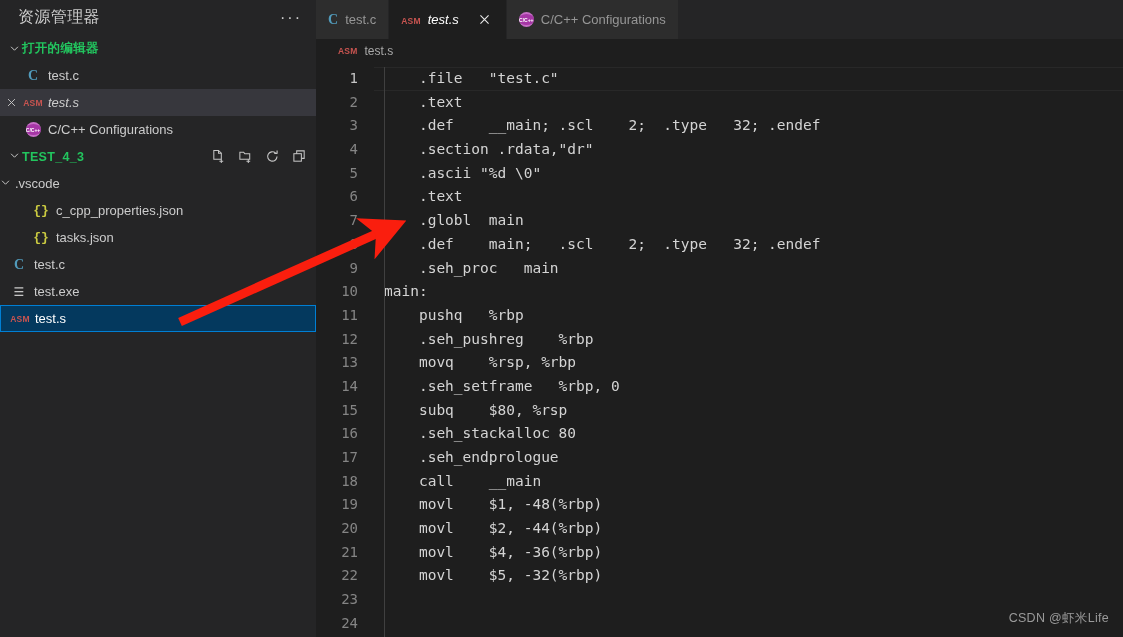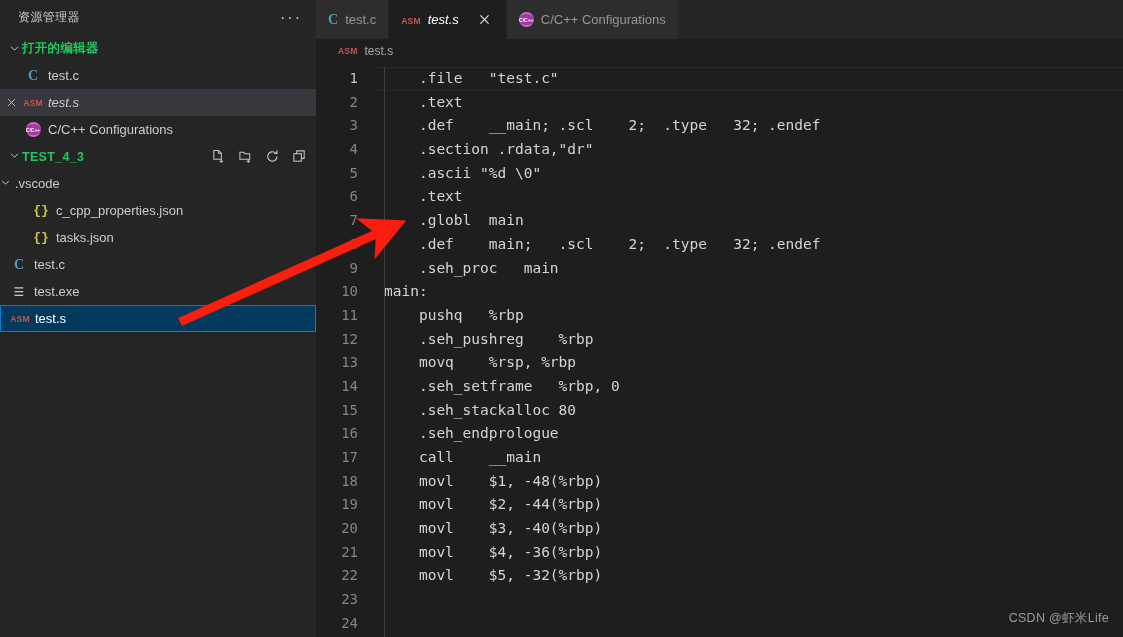--- a/index.html
+++ b/index.html
@@ -15,21 +15,21 @@
   #sidebar {
     width:316px; height:637px; background:#252526;
     display:flex; flex-direction:column; flex:0 0 316px;
     position:relative;
   }
   #sidebar-title-row {
     height:35px; display:flex; align-items:center;
     padding:0 12px 0 18px; justify-content:space-between;
   }
   #sidebar-title {
-    font-size:12px; color:#cccccc; letter-spacing:.4px;
+    font-size:16px; color:#cccccc; letter-spacing:.4px;
   }
   #sidebar-more {
     color:#cccccc; font-size:16px; line-height:8px;
     letter-spacing:2px; cursor:pointer; padding:4px 2px;
   }
 
   .section-header {
     height:27px; display:flex; align-items:center;
     padding-left:6px; font-size:12.5px; font-weight:bold;
     color:#22c55e; cursor:pointer; user-select:none;
@@ -344,26 +344,26 @@
           <div class="cl">    .ascii "%d \0"</div>
           <div class="cl">    .text</div>
           <div class="cl">    .globl  main</div>
           <div class="cl">    .def    main;   .scl    2;  .type   32; .endef</div>
           <div class="cl">    .seh_proc   main</div>
           <div class="cl">main:</div>
           <div class="cl">    pushq   %rbp</div>
           <div class="cl">    .seh_pushreg    %rbp</div>
           <div class="cl">    movq    %rsp, %rbp</div>
           <div class="cl">    .seh_setframe   %rbp, 0</div>
+          <div class="cl">    subq    $80, %rsp</div>
           <div class="cl">    .seh_stackalloc 80</div>
           <div class="cl">    .seh_endprologue</div>
           <div class="cl">    call    __main</div>
           <div class="cl">    movl    $1, -48(%rbp)</div>
           <div class="cl">    movl    $2, -44(%rbp)</div>
-          <div class="cl">    movl    $3, -40(%rbp)</div>
           <div class="cl">    movl    $4, -36(%rbp)</div>
           <div class="cl">    movl    $5, -32(%rbp)</div>
         </div>
     </div>
 
   </div>
 
   <svg id="arrow" viewBox="0 0 1123 637">
     <defs>
       <marker id="ah" markerWidth="5" markerHeight="5" refX="2.4" refY="2.5" orient="auto" markerUnits="strokeWidth">

